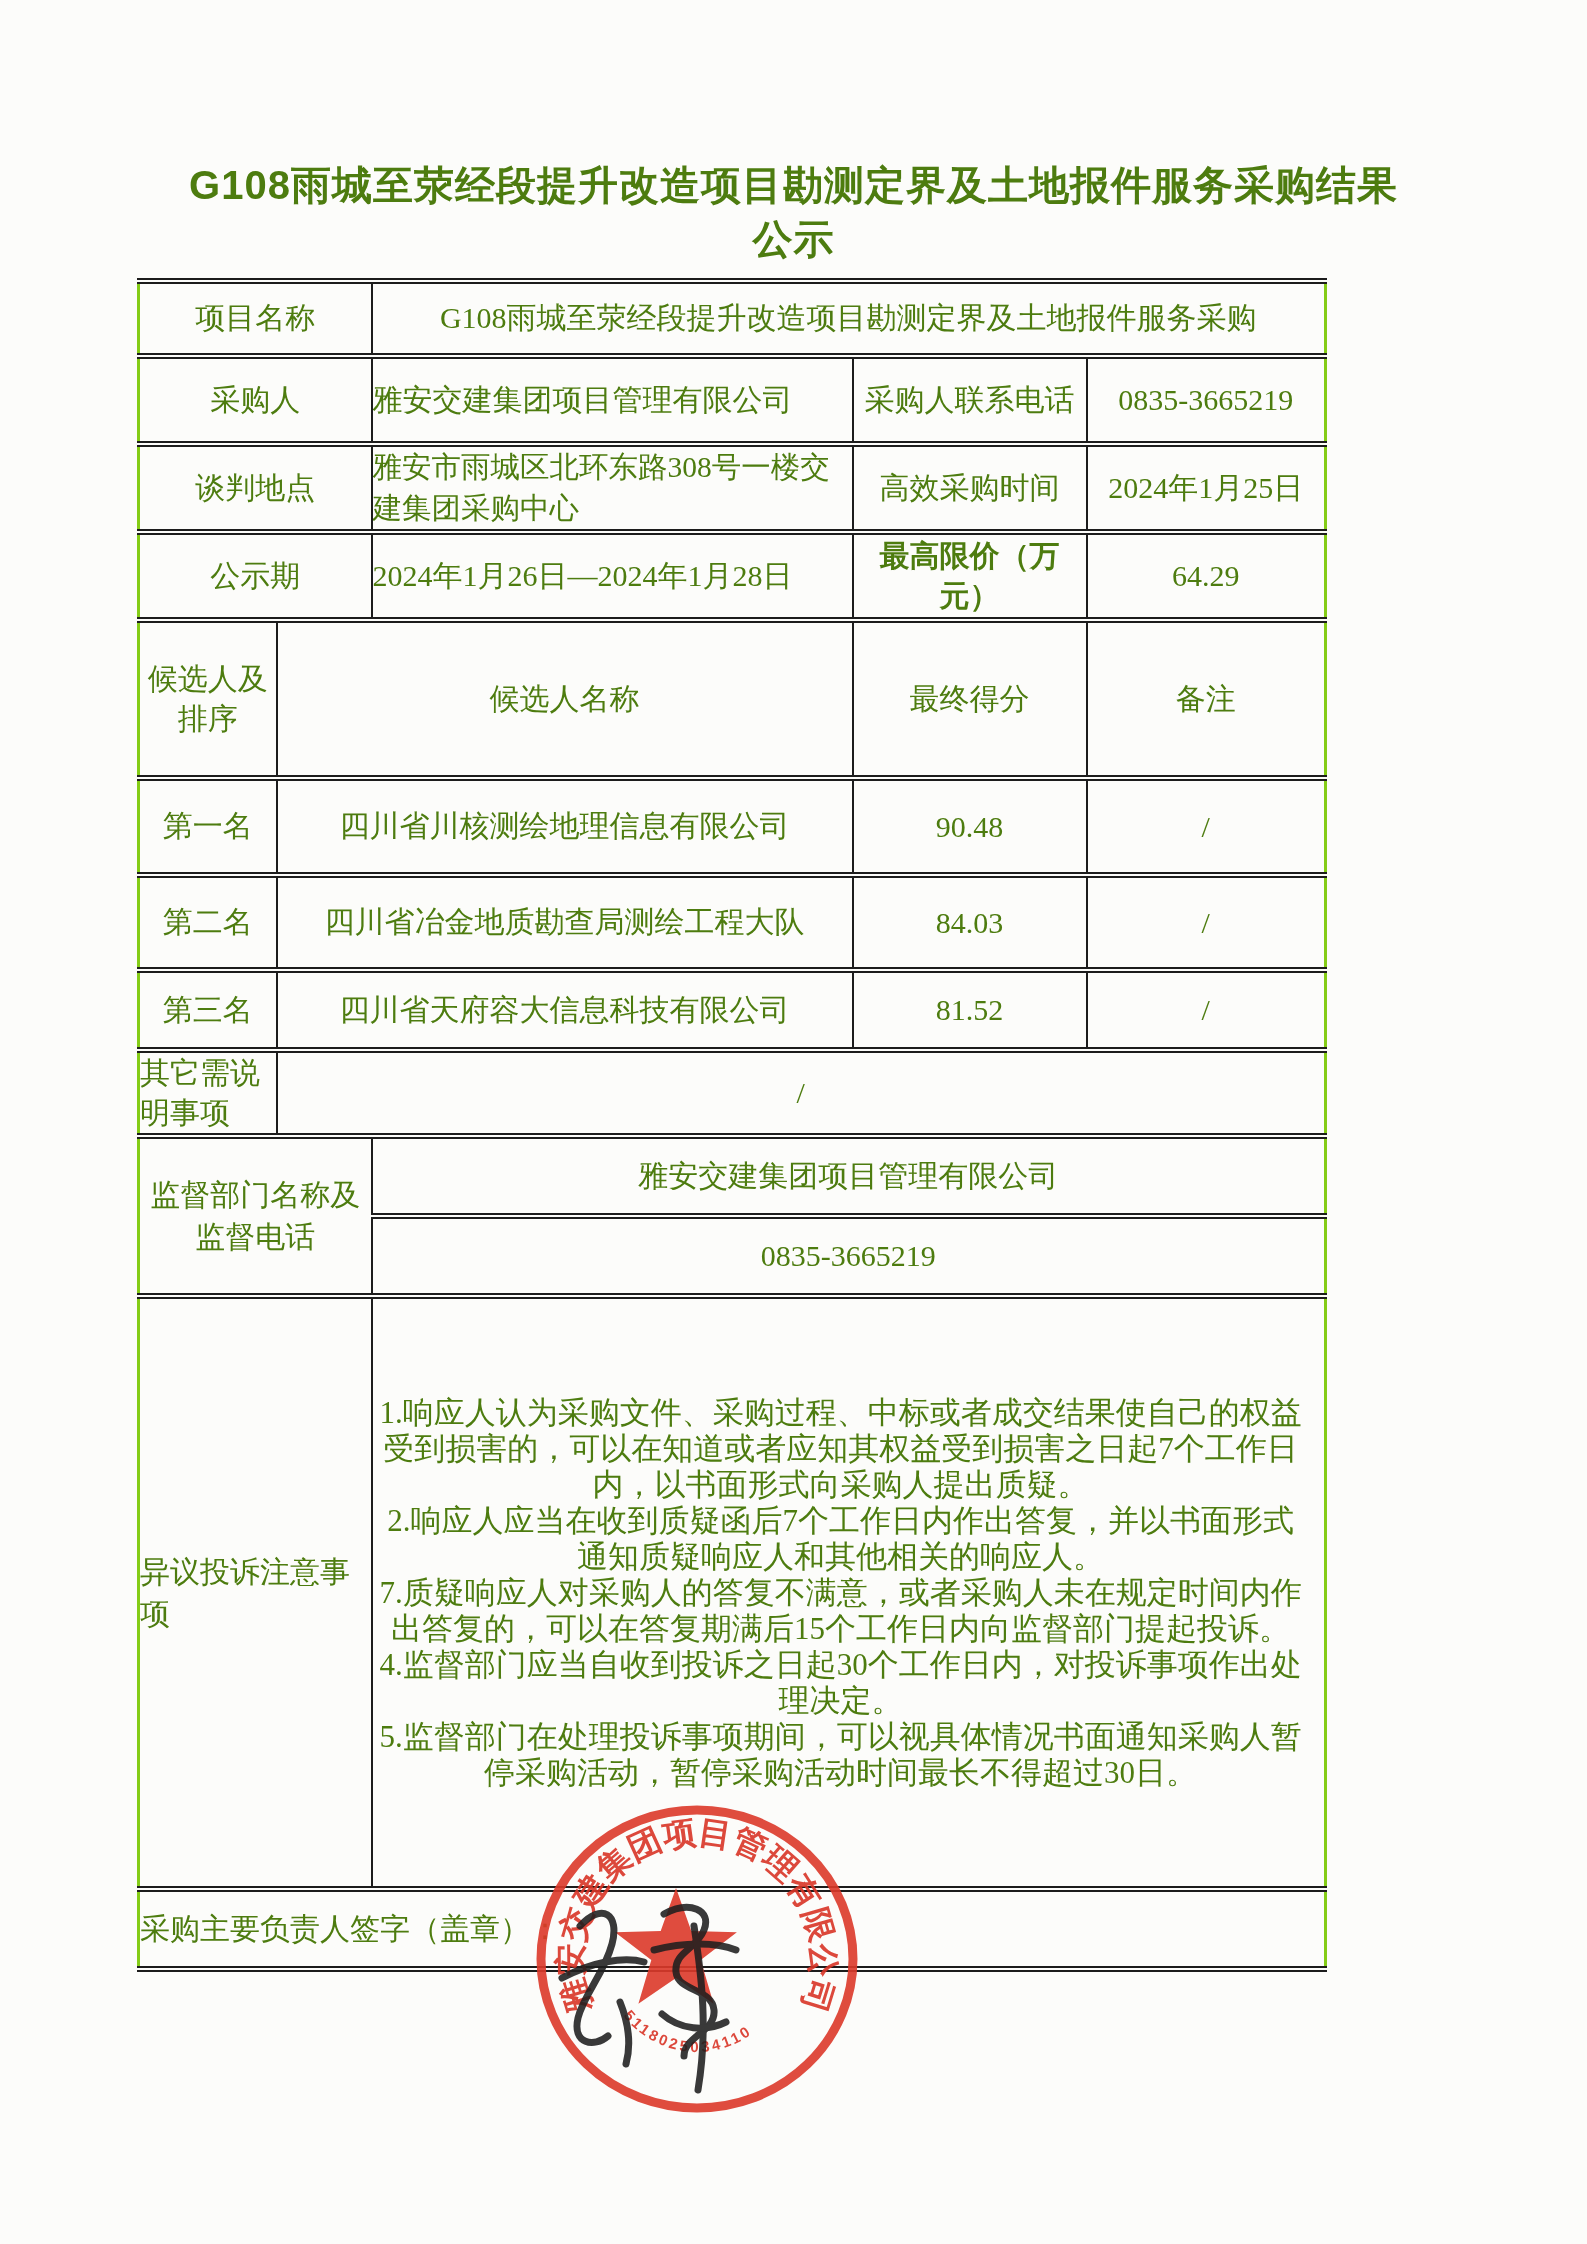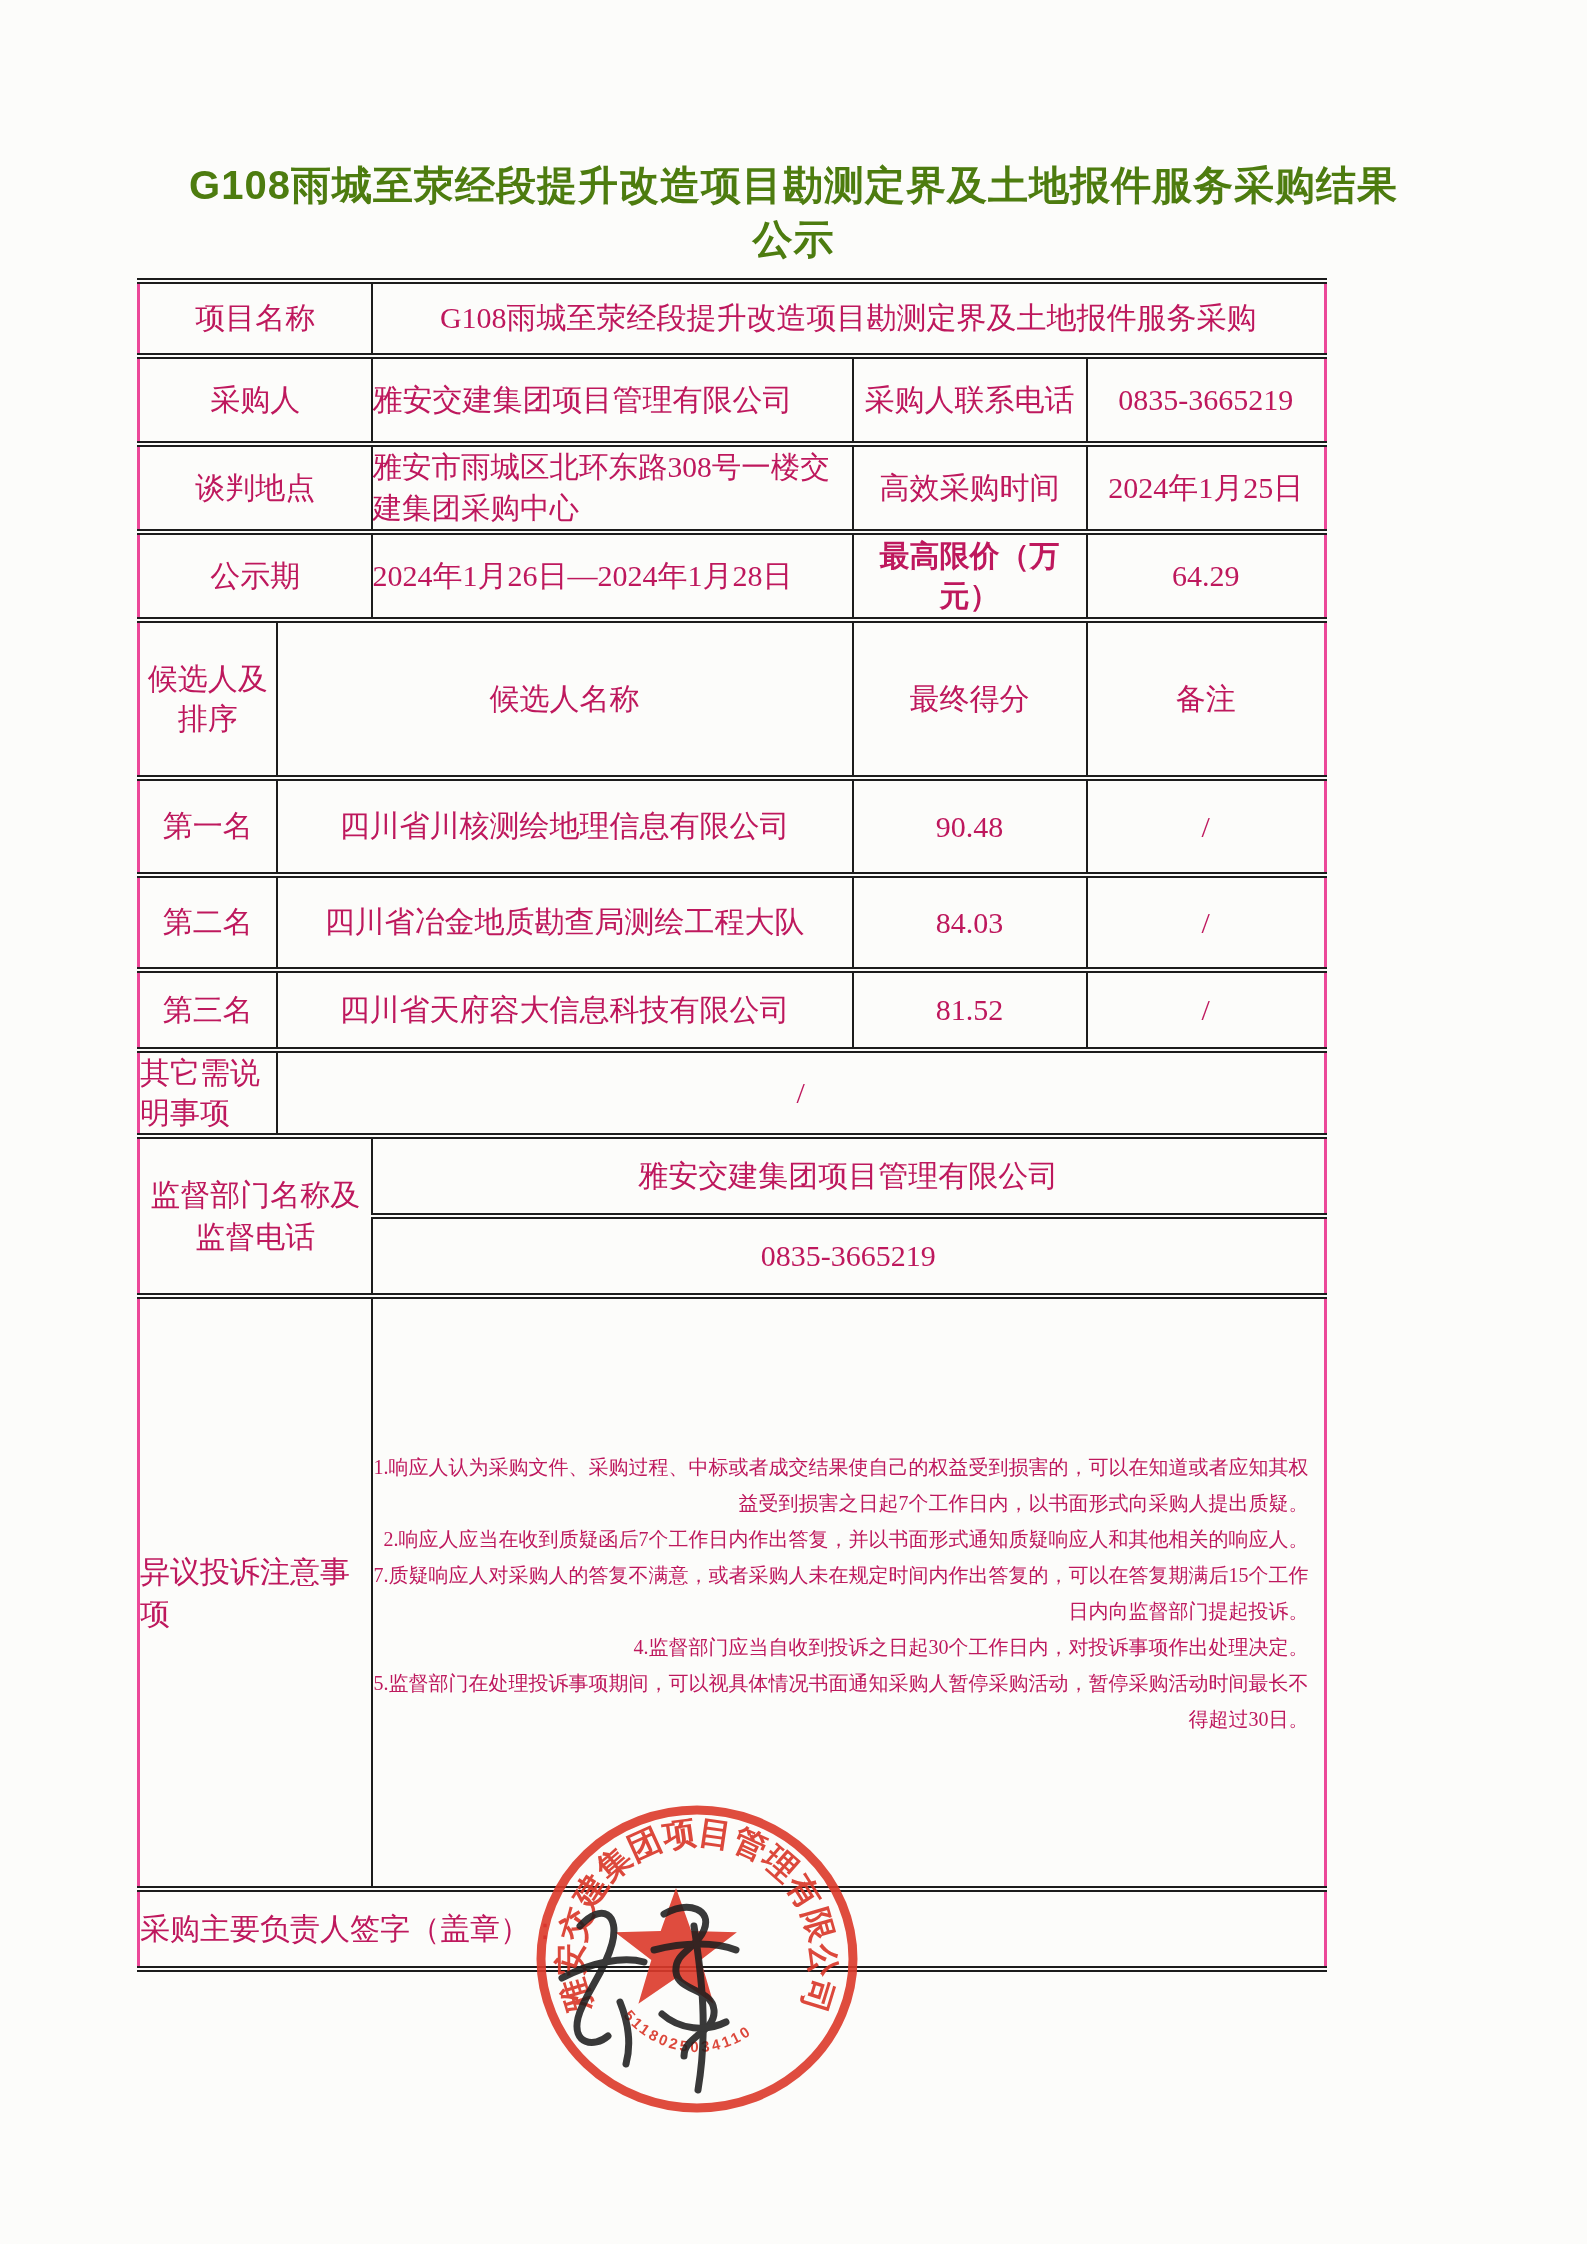--- a/index.html
+++ b/index.html
@@ -25,43 +25,43 @@
     line-height:54px;
     letter-spacing:1px;
     color:#4d7c0f;
   }
   table.doc-table{
     position:absolute;
     left:137px;top:278px;
     width:1187px;
     border-collapse:collapse;
     table-layout:fixed;
-    border:3px solid #ec4899;
+    border:3px solid #84cc16;
     font-size:30px;
-    color:#be185d;
+    color:#4d7c0f;
   }
   table.doc-table td{
     border-left:2px solid #1c1c1c;
     border-right:2px solid #1c1c1c;
     border-top:6px double #1c1c1c;
     border-bottom:6px double #1c1c1c;
     padding:0;
     vertical-align:middle;
     overflow:hidden;
   }
   td.c{text-align:center;}
   td.l{text-align:left;padding-left:5px;}
   .narrow{display:inline-block;line-height:40px;}
   .w124{width:124px;}
   .w200{width:200px;line-height:40px;font-weight:bold;}
   .w212{width:212px;line-height:42px;}
   .w214{width:214px;line-height:42px;}
   td.addr{font-size:29.5px;line-height:41px;padding-left:6px;padding-right:0;}
   td.obj-cell{padding-left:10px;padding-right:4px;}
-  .obj-line{width:936px;font-size:20px;line-height:36px;text-align:right;}
+  .obj-line{width:936px;font-size:31px;line-height:36px;text-align:center;}
   .lab-left{text-align:left;padding-left:8px;}
   .sig-row td{font-size:30px;}
   .seal-wrap{
     position:absolute;
     left:528px;top:1798px;
     width:340px;height:330px;
     z-index:5;
     pointer-events:none;
   }
   .seal-wrap svg{overflow:visible;}

